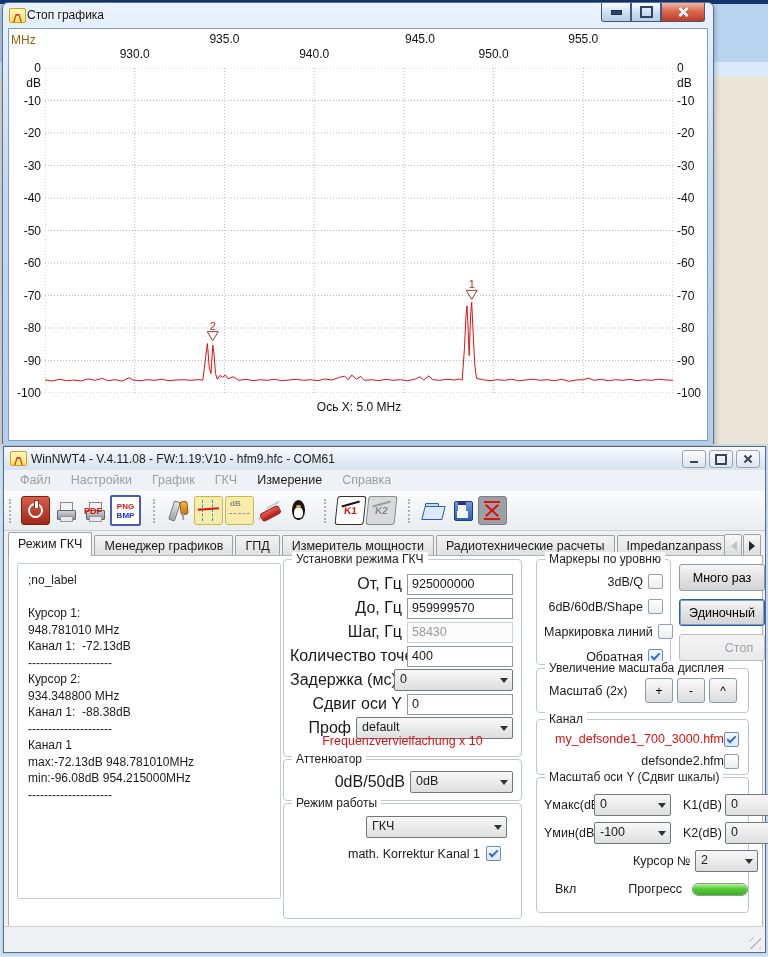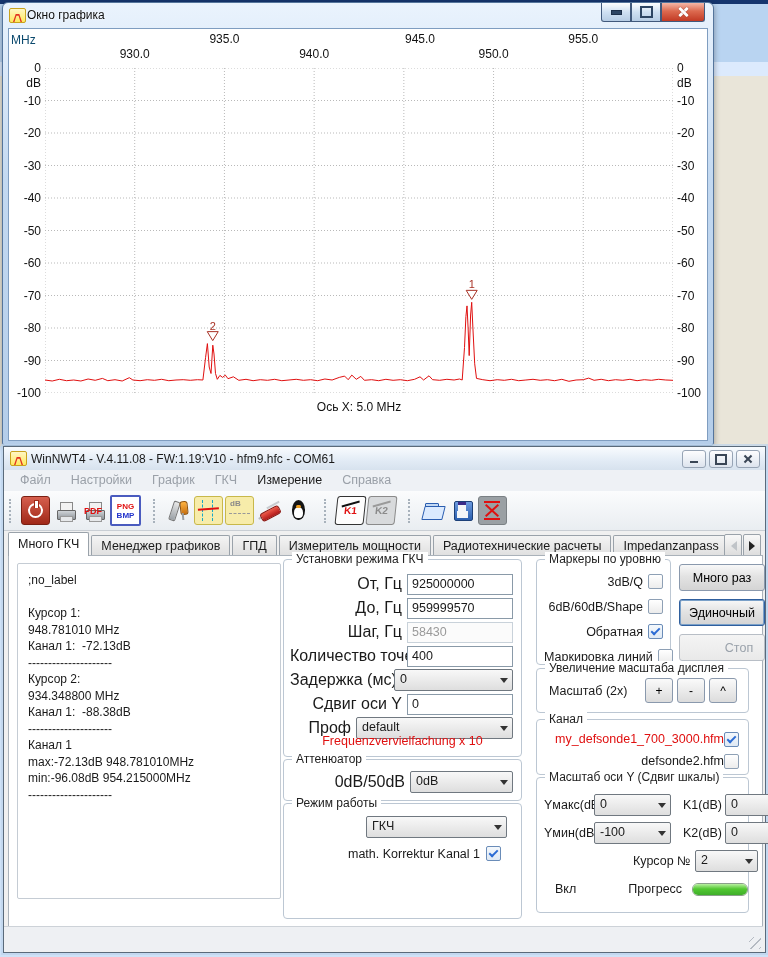--- a/index.html
+++ b/index.html
@@ -24,21 +24,21 @@
   .gw-btn{width:28px;height:18px;border:1px solid #41597c;border-top:none;background:linear-gradient(#fdfeff,#cfe0f2 50%,#b6cce4);
     display:flex;align-items:center;justify-content:center;position:relative;}
   .gw-btn.min{border-radius:0 0 0 3px;}
   .gw-btn.cls{width:42px;background:linear-gradient(#f4b7a7,#dc6a50 45%,#c23a24);border-radius:0 0 3px 0;}
   .g-min{width:9px;height:3px;background:#2d4563;border:1px solid #1c2f49;}
   .g-max{width:9px;height:8px;border:2px solid #2d4563;background:transparent;}
   .g-x{width:12px;height:12px;position:relative;}
   .g-x::before,.g-x::after{content:"";position:absolute;left:5px;top:0;width:3px;height:12px;background:#fff;border-radius:1px;box-shadow:0 0 1px #7c1f10;}
   .g-x::before{transform:rotate(45deg);} .g-x::after{transform:rotate(-45deg);}
   .gw-client{left:5px;top:25px;width:698px;height:411px;background:#fff;border:1px solid #7f9dc0;}
-  .ax-lab{position:absolute;font-size:12px;color:#0c4a6e;white-space:nowrap;}
+  .ax-lab{position:absolute;font-size:12px;color:#a16207;white-space:nowrap;}
   .tick{position:absolute;font-size:12px;color:#111;transform:translateX(-50%);white-space:nowrap;}
   .ylab{position:absolute;font-size:12px;color:#111;width:30px;text-align:right;}
   .ylab.right{text-align:left;width:34px;}
   #plot{position:absolute;left:36px;top:39px;}
   .xnote{position:absolute;left:36px;top:371px;width:628px;text-align:center;font-size:12px;color:#111;}
   
   #main-window{left:3px;top:446px;width:761px;height:505px;background:#f0f0f0;border:1px solid #5a6a7a;
     box-shadow:0 0 0 2px rgba(190,212,235,.7);}
   .mw-titlebar{left:0;top:0;right:0;height:23px;background:linear-gradient(#f8fbfe,#e2ebf5 60%,#d7e2ee);border-bottom:1px solid #c4d0de;}
   .mw-ico{left:6px;top:4px;}
@@ -170,21 +170,21 @@
 <div class="abs" id="desk-blue"></div>
 <div class="abs" id="desk-band"></div>
 <div class="abs" id="desk-tan"></div>
 <div class="abs" id="desk-bottom"></div>
 
 <div class="abs" id="graph-window">
   <div class="abs gw-titlebar">
     <span class="abs app-ico gw-ico">
         <i></i>
       </span>
-    <span class="abs gw-title">Окно графика</span>
+    <span class="abs gw-title">Стоп графика</span>
     <div class="abs gw-btns">
       <span class="gw-btn min">
           <span class="g-min"></span>
         </span>
       <span class="gw-btn">
           <span class="g-max"></span>
         </span>
       <span class="gw-btn cls">
           <span class="g-x"></span>
         </span>
@@ -352,21 +352,21 @@
         </span>
         <span class="tbicon sweep-limits-icon">
           <i></i>
           <b></b>
           <u></u>
           <s></s>
         </span>
       </div>
     </div>
   <div class="abs" id="tabbar">
-    <span class="tab active">Много ГКЧ</span><span class="tab">Менеджер графиков</span><span class="tab">ГПД</span><span class="tab">Измеритель мощности</span><span class="tab">Радиотехнические расчеты</span><span class="tab clip">Impedanzanpass</span><span id="tabscroll">
+    <span class="tab active">Режим ГКЧ</span><span class="tab">Менеджер графиков</span><span class="tab">ГПД</span><span class="tab">Измеритель мощности</span><span class="tab">Радиотехнические расчеты</span><span class="tab clip">Impedanzanpass</span><span id="tabscroll">
       <span class="tsbtn">
           <i class="tri-l"></i>
         </span>
       <span class="tsbtn">
           <i class="tri-r"></i>
         </span>
     </span>
   </div>
 
   <div class="abs" id="pane">
@@ -450,26 +450,26 @@
       <div id="marker-rows">
           <div class="mrow">
             <span class="mlab">3dB/Q</span>
             <span class="cb"></span>
           </div>
           <div class="mrow">
             <span class="mlab">6dB/60dB/Shape</span>
             <span class="cb"></span>
           </div>
           <div class="mrow">
+            <span class="mlab">Маркировка линий</span>
+            <span class="cb"></span>
+          </div>
+          <div class="mrow">
             <span class="mlab">Обратная</span>
             <span class="cb checked"></span>
-          </div>
-          <div class="mrow">
-            <span class="mlab">Маркировка линий</span>
-            <span class="cb"></span>
           </div>
         </div>
     </div>
 
     <div id="action-buttons">
         <button class="abtn " style="top: 8px;">Много раз</button>
         <button class="abtn focused" style="top: 43px;">Эдиночный</button>
         <button class="abtn disabled" style="top: 78px;">Стоп</button>
       </div>
 

